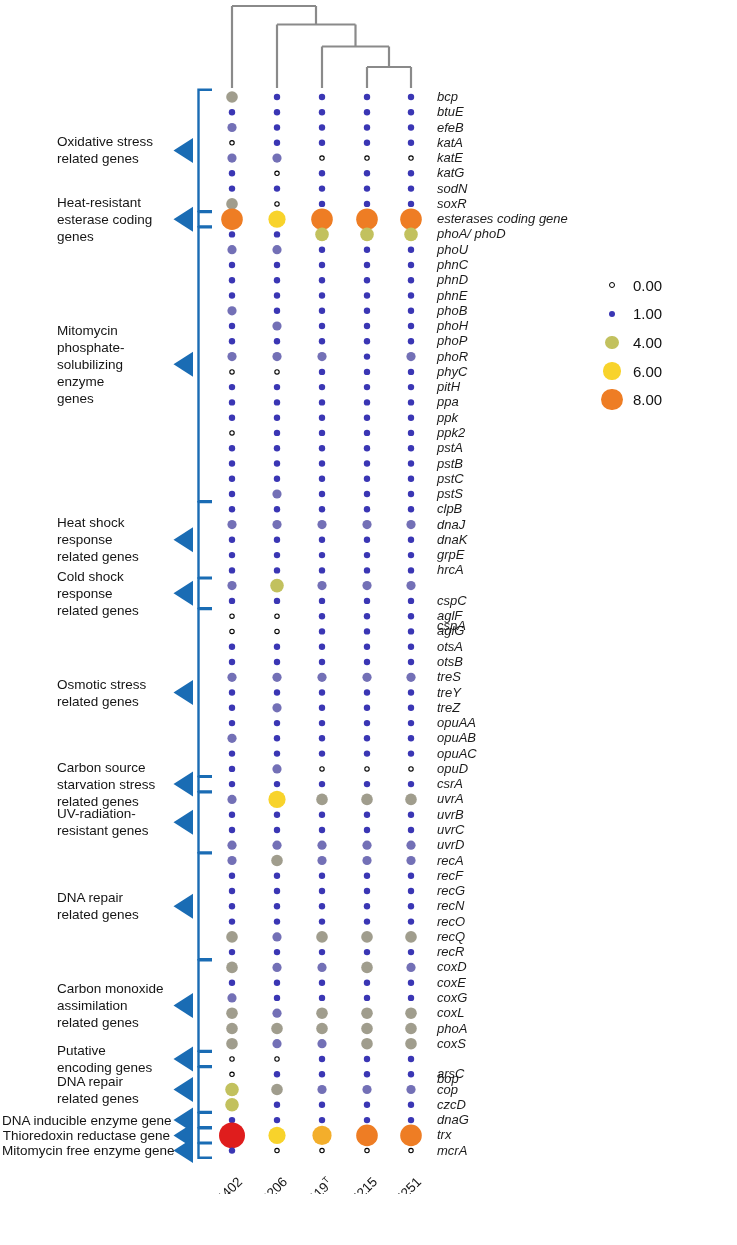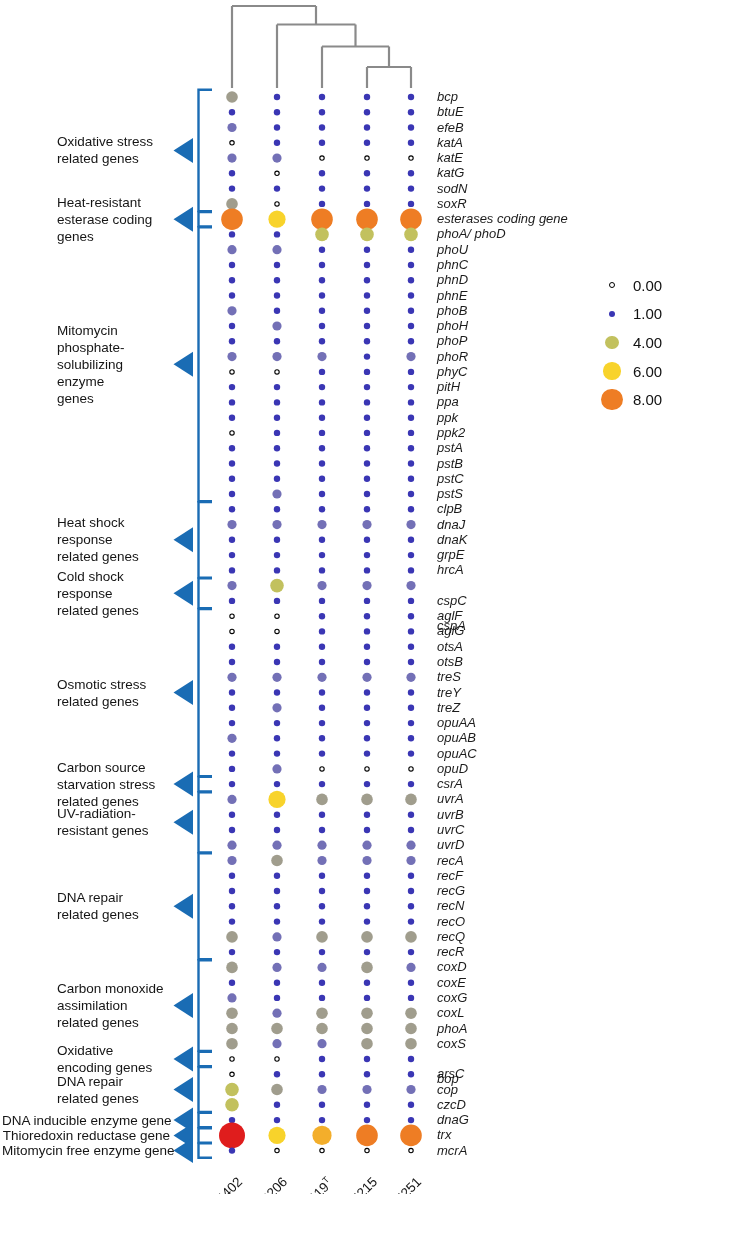--- a/index.html
+++ b/index.html
@@ -534,21 +534,21 @@
       <div class="grouplabel" style="top: 889.3px;">
         <div>DNA repair</div>
         <div>related genes</div>
       </div>
       <div class="grouplabel" style="top: 980.1px;">
         <div>Carbon monoxide</div>
         <div>assimilation</div>
         <div>related genes</div>
       </div>
       <div class="grouplabel" style="top: 1042px;">
-        <div>Oxidative</div>
+        <div>Putative</div>
         <div>encoding genes</div>
       </div>
       <div class="grouplabel" style="top: 1072.5px;">
         <div>DNA repair</div>
         <div>related genes</div>
       </div>
       <div class="grouplabel wide" style="top: 1111.6px;">
         <div>DNA inducible enzyme gene</div>
       </div>
       <div class="grouplabel wide" style="top: 1126.9px;">

